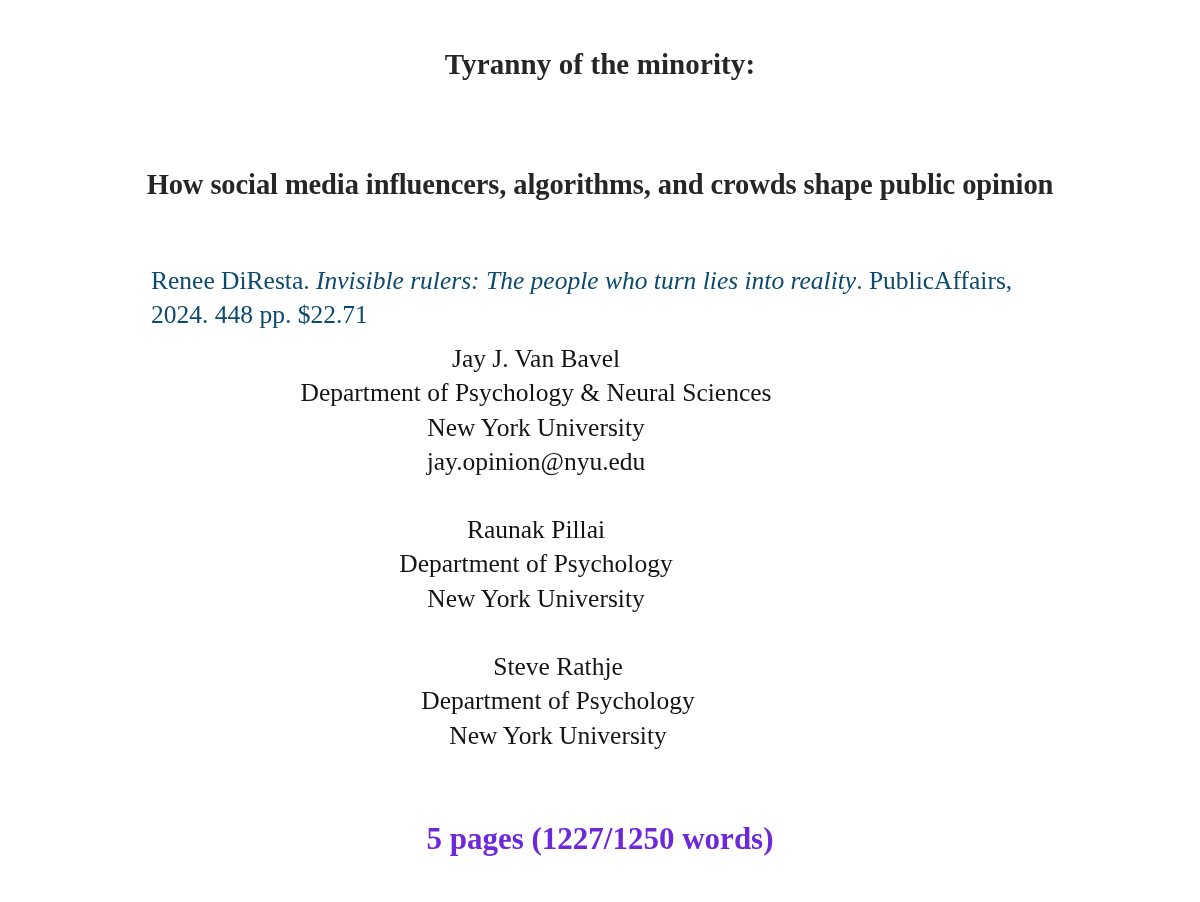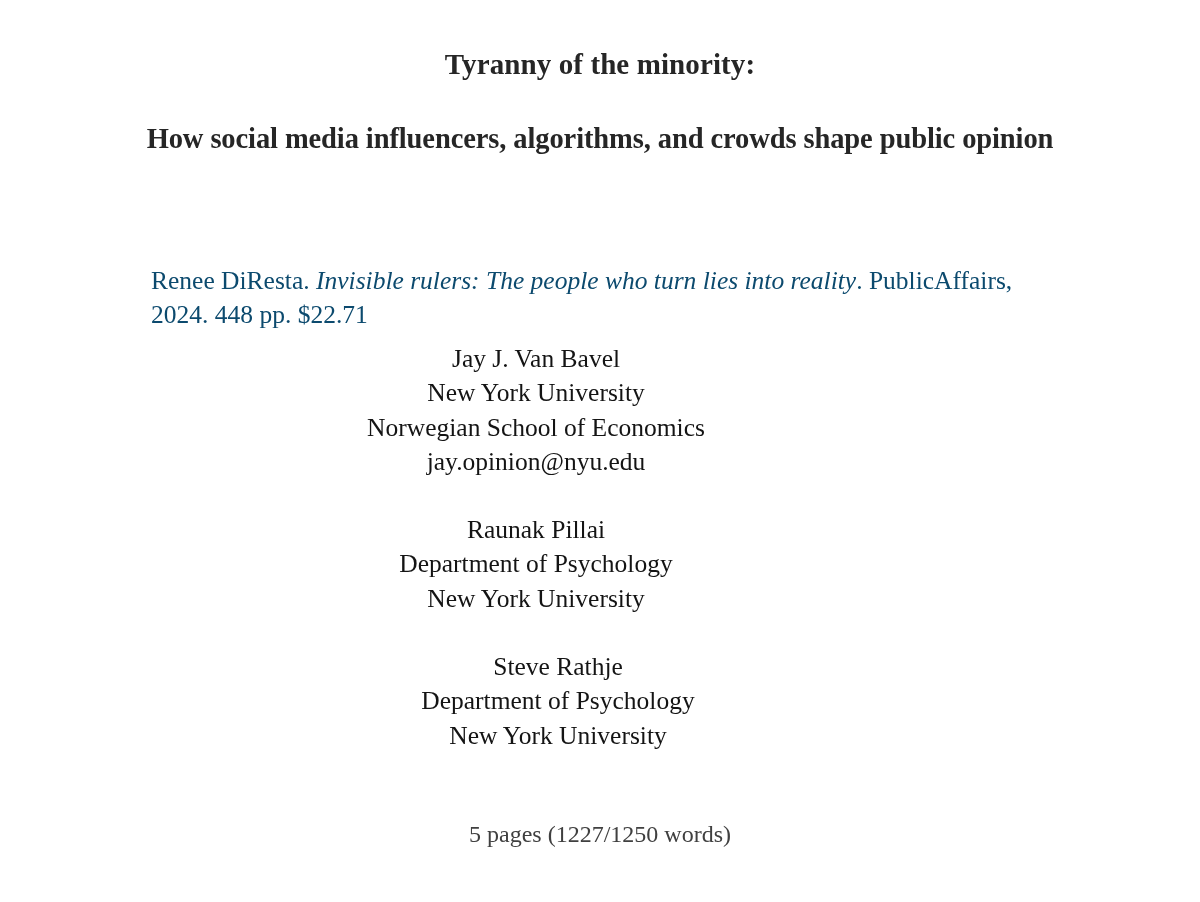--- a/index.html
+++ b/index.html
@@ -37,21 +37,21 @@
     letter-spacing: 0.1px;
     line-height: 1.15;
     margin: 0;
     color: #262626;
   }
   .doc-subtitle {
     font-size: 28.5px;
     font-weight: bold;
     letter-spacing: -0.1px;
     line-height: 1.15;
-    margin: 42px 0 0 0;
+    margin: 88px 0 0 0;
     color: #262626;
   }
 
   
   .citation {
     position: absolute;
     left: 151px;
     top: 238px;
     width: 918px;
     font-size: 25.5px;
@@ -85,43 +85,44 @@
     white-space: pre;
   }
 
   
   .footer-note {
     position: absolute;
     left: 0;
     top: 818px;
     width: 1200px;
     text-align: center;
-    font-size: 24px;
+    font-size: 31px;
     line-height: 1.345;
-    color: #404040;
+    color: #6d28d9;
+    font-weight: bold;
   }
 </style>
 </head>
 <body>
 
 <div class="page">
 
   <div class="title-block">
     <h1 class="doc-title">Tyranny of the minority:</h1>
     <h2 class="doc-subtitle">How social media influencers, algorithms, and crowds shape public opinion</h2>
   </div>
 
   <p class="citation"><span>Renee DiResta. </span><span class="italic">Invisible rulers: The people who turn lies into reality</span><span>. PublicAffairs, 2024. 448 pp. $22.71</span></p>
 
   <div class="authors">
 
     <div class="author-block">
       <div class="author-line">Jay J. Van Bavel</div>
+      <div class="author-line">Department of Psychology &amp; Neural Sciences</div>
       <div class="author-line">New York University</div>
-      <div class="author-line">Norwegian School of Economics</div>
       <div class="author-line">jay.opinion@nyu.edu</div>
     </div>
 
     <div class="author-block">
       <div class="author-line">Raunak Pillai</div>
       <div class="author-line">Department of Psychology</div>
       <div class="author-line">New York University</div>
     </div>
 
     <div class="author-block">

